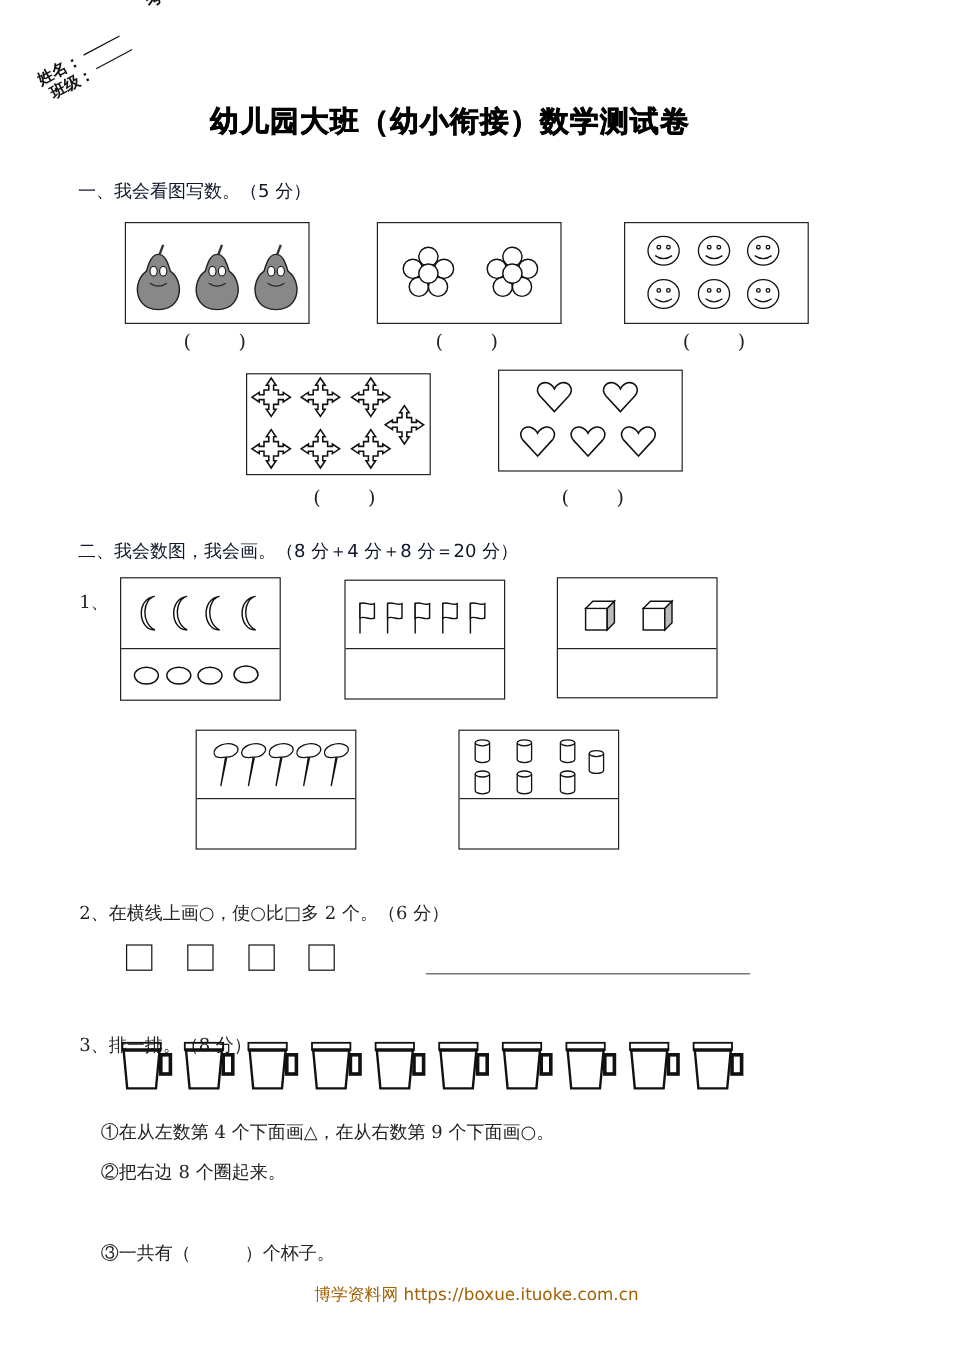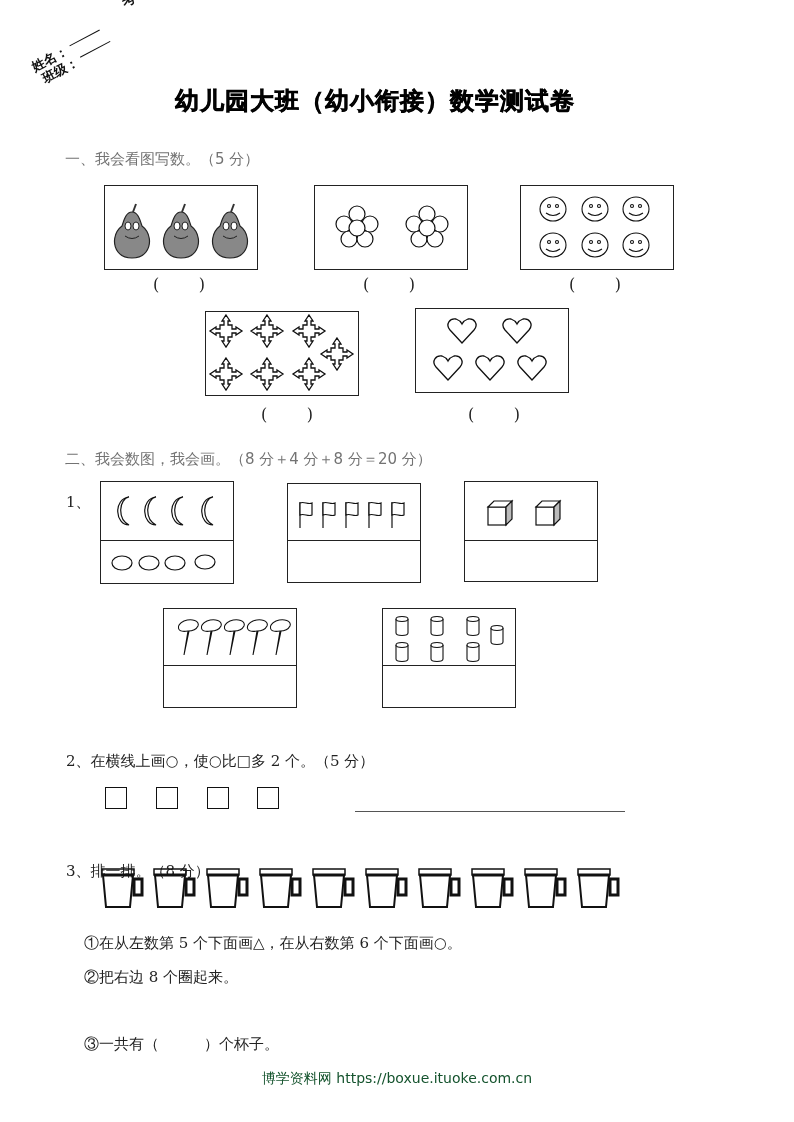--- a/index.html
+++ b/index.html
@@ -2,28 +2,28 @@
 <html><head>
 <meta charset="utf-8">
 <style>
   html, body { margin:0; padding:0; background:#fff; }
   body { width:794px; height:1122px; position:relative; overflow:hidden; font-family:"DejaVu Sans", sans-serif; color:#111; }
   .abs { position:absolute; }
   .student-info { left:22px; top:48px; width:170px; height:60px; transform:rotate(-28deg); transform-origin:left top; font-family:"DejaVu Serif", serif; font-size:13px; font-weight:bold; }
   .student-info .row { display:flex; align-items:center; white-space:nowrap; line-height:15px; }
   .student-info .line { display:inline-block; width:34px; border-bottom:1.5px solid #111; margin:0 4px 4px 4px; }
   .title { left:175px; top:85px; width:450px; text-align:left; font-size:24px; font-weight:900; letter-spacing:1px; font-family:"DejaVu Sans", sans-serif; -webkit-text-stroke:0.6px #000; }
-  .section-head { font-family:"DejaVu Sans", sans-serif; font-size:15px; color:#737373; }
+  .section-head { font-family:"DejaVu Sans", sans-serif; font-size:15px; color:#0f172a; }
   .q-text { font-family:"DejaVu Serif", serif; font-size:15px; color:#222; }
   .box { border:1.5px solid #222; box-sizing:border-box; background:#fff; }
   .paren { font-family:"DejaVu Serif", serif; font-size:16px; color:#222; display:flex; justify-content:space-between; width:52px; }
   .split { border-top:1.5px solid #222; }
   .sq { width:22px; height:22px; border:1.8px solid #111; box-sizing:border-box; }
   .answer-line { border-bottom:1.5px solid #555; }
-  .footer { left:0; top:1070px; width:794px; text-align:center; font-size:14px; color:#14532d; font-family:"DejaVu Sans", sans-serif; }
+  .footer { left:0; top:1070px; width:794px; text-align:center; font-size:14px; color:#a16207; font-family:"DejaVu Sans", sans-serif; }
   svg { display:block; }
 </style>
 </head>
 <body>
 
 <div class="abs student-info">
   <div class="row" style="margin-left:52px;">
     <span style="margin-left:58px;">考号：</span>
 
   </div>
@@ -230,21 +230,21 @@
       <use href="#cyl" x="54" y="17"></use>
       <use href="#cyl" x="90" y="17"></use>
     <use href="#cyl" x="19" y="43"></use>
       <use href="#cyl" x="54" y="43"></use>
       <use href="#cyl" x="90" y="43"></use>
     <use href="#cyl" x="114" y="26"></use>
   </svg>
   <div class="split" style="height:42px;"></div>
 </div>
 
-<div class="abs q-text" style="left:66px;top:752px;">2、在横线上画○，使○比□多 2 个。（5 分）</div>
+<div class="abs q-text" style="left:66px;top:752px;">2、在横线上画○，使○比□多 2 个。（6 分）</div>
 <div class="abs sq" style="left:105px;top:787px;"></div>
 <div class="abs sq" style="left:156px;top:787px;"></div>
 <div class="abs sq" style="left:207px;top:787px;"></div>
 <div class="abs sq" style="left:257px;top:787px;"></div>
 <div class="abs answer-line" style="left:355px;top:811px;width:270px;"></div>
 
 <div class="abs q-text" style="left:66px;top:837px;margin-top:25px;">3、排一排。（8 分）</div>
 <svg class="abs" style="left:100px;top:866px;" width="525" height="48">
   <defs>
     <g id="cup" fill="none" stroke="#111">
@@ -259,17 +259,17 @@
     <use href="#cup" x="105" y="0"></use>
     <use href="#cup" x="158" y="0"></use>
     <use href="#cup" x="211" y="0"></use>
   <use href="#cup" x="264" y="0"></use>
     <use href="#cup" x="317" y="0"></use>
     <use href="#cup" x="370" y="0"></use>
     <use href="#cup" x="423" y="0"></use>
     <use href="#cup" x="476" y="0"></use>
 </svg>
 
-<div class="abs q-text" style="left:84px;top:934px;">①在从左数第 5 个下面画△，在从右数第 6 个下面画○。</div>
+<div class="abs q-text" style="left:84px;top:934px;">①在从左数第 4 个下面画△，在从右数第 9 个下面画○。</div>
 <div class="abs q-text" style="left:84px;top:968px;">②把右边 8 个圈起来。</div>
 <div class="abs q-text" style="left:84px;top:1003px;margin-top:32px;">③一共有（　　　）个杯子。</div>
 
 <div class="abs footer">博学资料网 https://boxue.ituoke.com.cn</div>
 
 </body></html>

